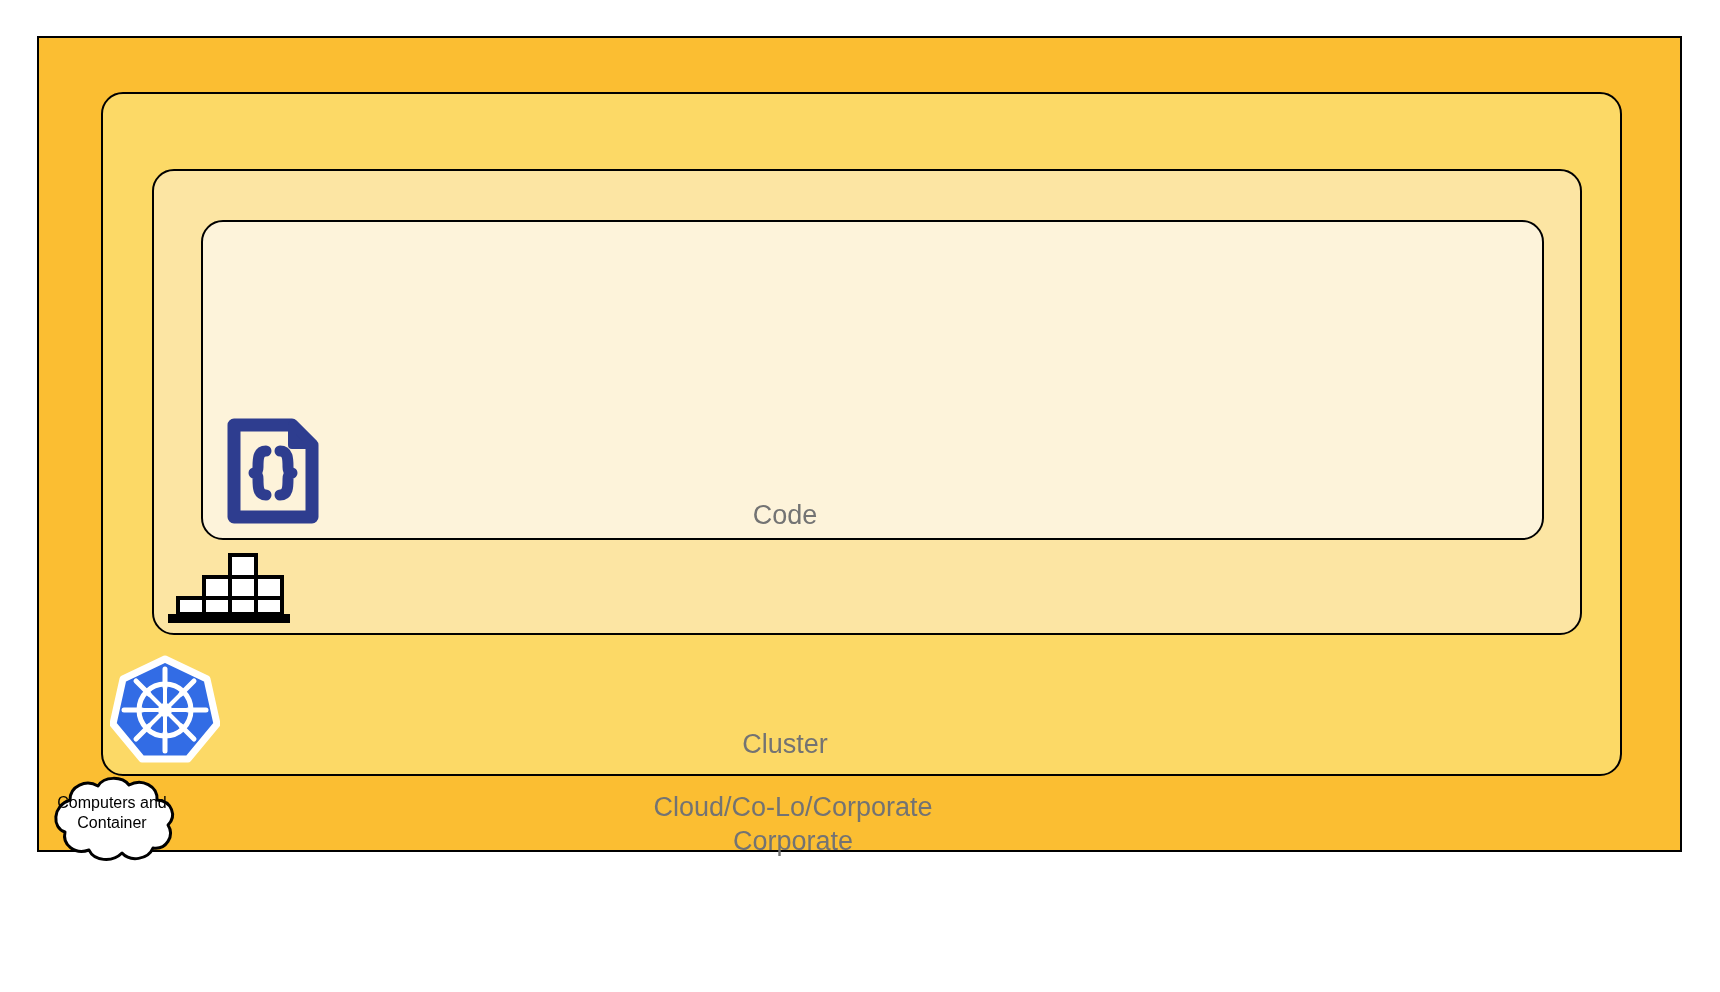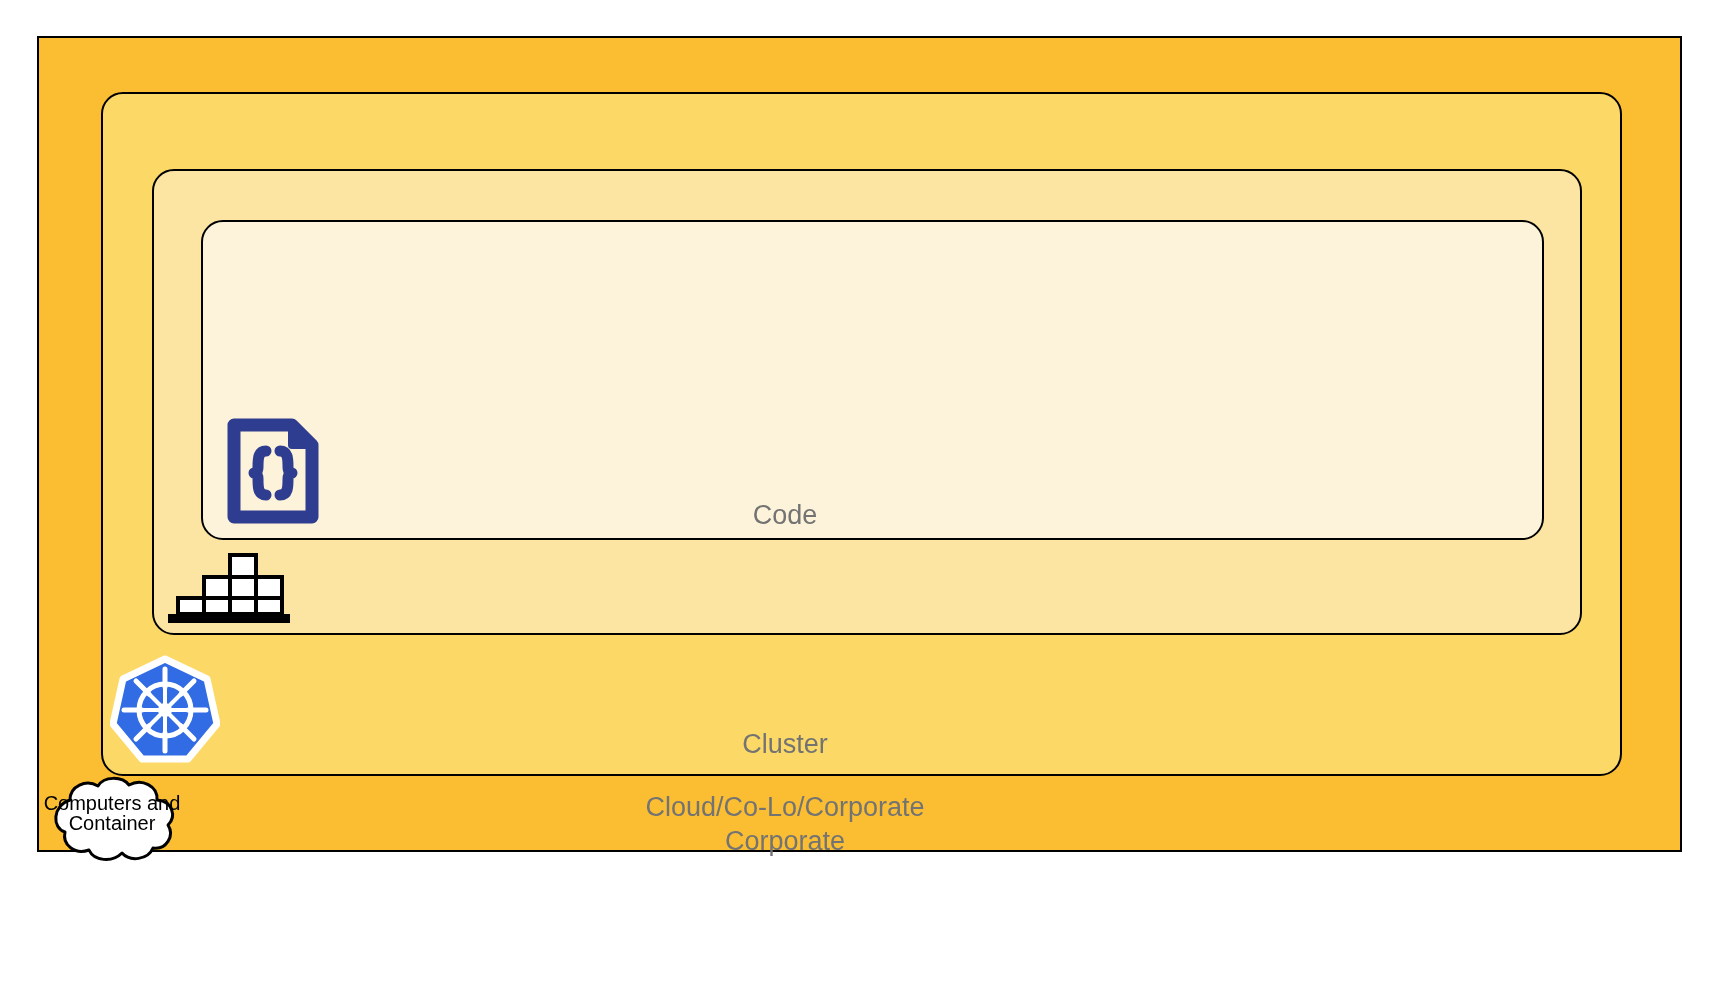--- a/index.html
+++ b/index.html
@@ -91,20 +91,21 @@
   }
   .caption-cluster {
     left: 0;
     top: 725px;
     width: 1570px;
   }
   .caption-datacenter {
     left: 0;
     top: 790px;
     width: 1570px;
+    padding-left: 8px;
   }
 
   
   .icon-code {
     position: absolute;
     left: 222px;
     top: 415px;
     width: 100px;
     height: 112px;
   }
@@ -134,21 +135,21 @@
     top: 774px;
     width: 152px;
     height: 90px;
   }
   .cloud-label {
     position: absolute;
     left: 36px;
     top: 793px;
     width: 152px;
     text-align: center;
-    font-size: 20px;
+    font-size: 16px;
     line-height: 20px;
     color: #000000;
     pointer-events: none;
   }
 </style>
 </head>
 <body>
 
 <div id="stage">
 

